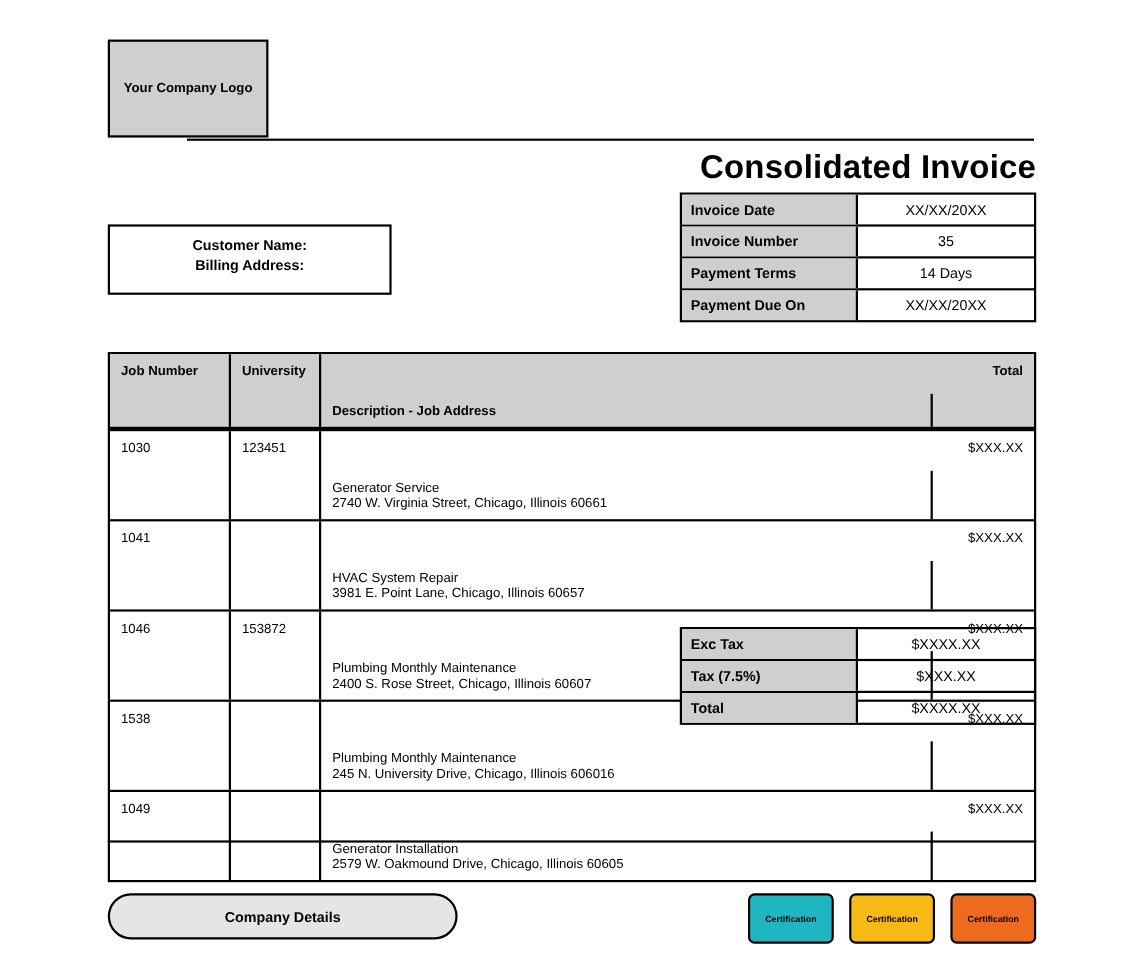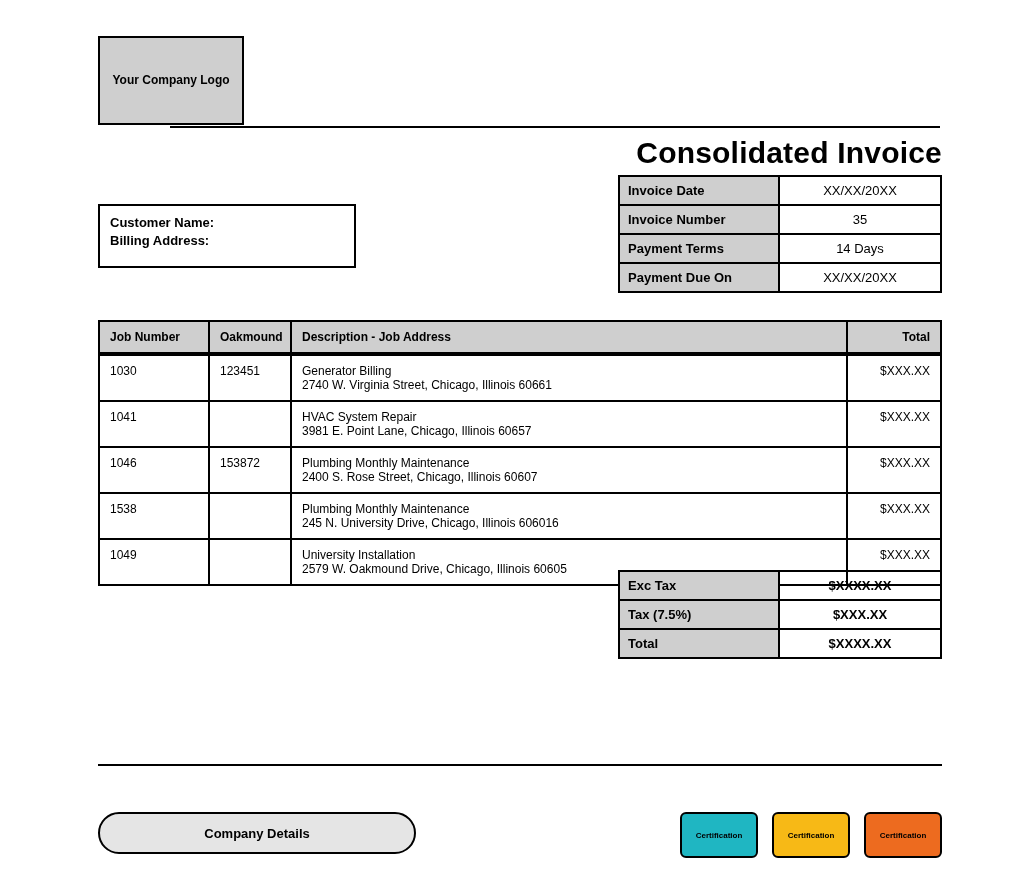--- a/index.html
+++ b/index.html
@@ -47,20 +47,21 @@
   }
   .customer-box {
     position: absolute;
     left: 98px; top: 204px;
     width: 258px; height: 64px;
     border: 2px solid #000;
     padding: 8px 10px;
     font-weight: 700;
     font-size: 13px;
     line-height: 1.4;
+    text-align: center;
   }
   
   .meta-table {
     position: absolute;
     right: 82px; top: 175px;
     width: 324px;
     border: 2px solid #000;
     font-size: 13px;
   }
   .meta-row { display: flex; border-top: 2px solid #000; }
@@ -86,21 +87,21 @@
     font-size: 12px;
   }
   .items-head, .items-row { display: flex; }
   .items-head { background: #cfcfcf; font-weight: 700; border-bottom: 2px solid #000; }
   .items-row { border-top: 2px solid #000; }
   .items-row:first-of-type { border-top: 0; }
   .col { padding: 8px 10px; border-right: 2px solid #000; }
   .col:last-child { border-right: 0; }
   .c-job   { width: 110px; }
   .c-ref   { width: 82px; }
-  .c-desc  { flex: 1; }
+  .c-desc  { flex: 1; margin-top: 36px; }
   .c-total { width: 92px; text-align: right; }
   .desc-title { display: block; }
   .desc-addr  { display: block; }
   
   .summary-table {
     position: absolute;
     right: 82px; top: 570px;
     width: 324px;
     border: 2px solid #000;
     font-size: 13px;
@@ -111,21 +112,20 @@
     width: 160px;
     background: #cfcfcf;
     font-weight: 700;
     padding: 6px 8px;
     border-right: 2px solid #000;
   }
   .sum-value {
     flex: 1;
     text-align: center;
     padding: 6px 8px;
-    font-weight: bold;
   }
   .bottom-rule {
     position: absolute;
     left: 98px; top: 764px;
     width: 844px; height: 0;
     border-top: 2px solid #000;
   }
   .company-pill {
     position: absolute;
     left: 98px; top: 812px;
@@ -192,30 +192,30 @@
     </div>
     <div class="meta-row">
       <div class="meta-label">Payment Due On</div>
       <div class="meta-value">XX/XX/20XX</div>
     </div>
   </div>
 
   <div class="items-table">
     <div class="items-head">
       <div class="col c-job">Job Number</div>
-      <div class="col c-ref">Oakmound</div>
+      <div class="col c-ref">University</div>
       <div class="col c-desc">Description - Job Address</div>
       <div class="col c-total">Total</div>
     </div>
 
     <div class="items-row">
       <div class="col c-job">1030</div>
       <div class="col c-ref">123451</div>
       <div class="col c-desc">
-        <span class="desc-title">Generator Billing</span>
+        <span class="desc-title">Generator Service</span>
         <span class="desc-addr">2740 W. Virginia Street, Chicago, Illinois 60661</span>
       </div>
       <div class="col c-total">$XXX.XX</div>
     </div>
     <div class="items-row">
       <div class="col c-job">1041</div>
       <div class="col c-ref"></div>
       <div class="col c-desc">
         <span class="desc-title">HVAC System Repair</span>
         <span class="desc-addr">3981 E. Point Lane, Chicago, Illinois 60657</span>
@@ -237,21 +237,21 @@
       <div class="col c-desc">
         <span class="desc-title">Plumbing Monthly Maintenance</span>
         <span class="desc-addr">245 N. University Drive, Chicago, Illinois 606016</span>
       </div>
       <div class="col c-total">$XXX.XX</div>
     </div>
     <div class="items-row">
       <div class="col c-job">1049</div>
       <div class="col c-ref"></div>
       <div class="col c-desc">
-        <span class="desc-title">University Installation</span>
+        <span class="desc-title">Generator Installation</span>
         <span class="desc-addr">2579 W. Oakmound Drive, Chicago, Illinois 60605</span>
       </div>
       <div class="col c-total">$XXX.XX</div>
     </div>
   </div>
 
   <div class="summary-table">
     <div class="sum-row">
       <div class="sum-label">Exc Tax</div>
       <div class="sum-value">$XXXX.XX</div>

